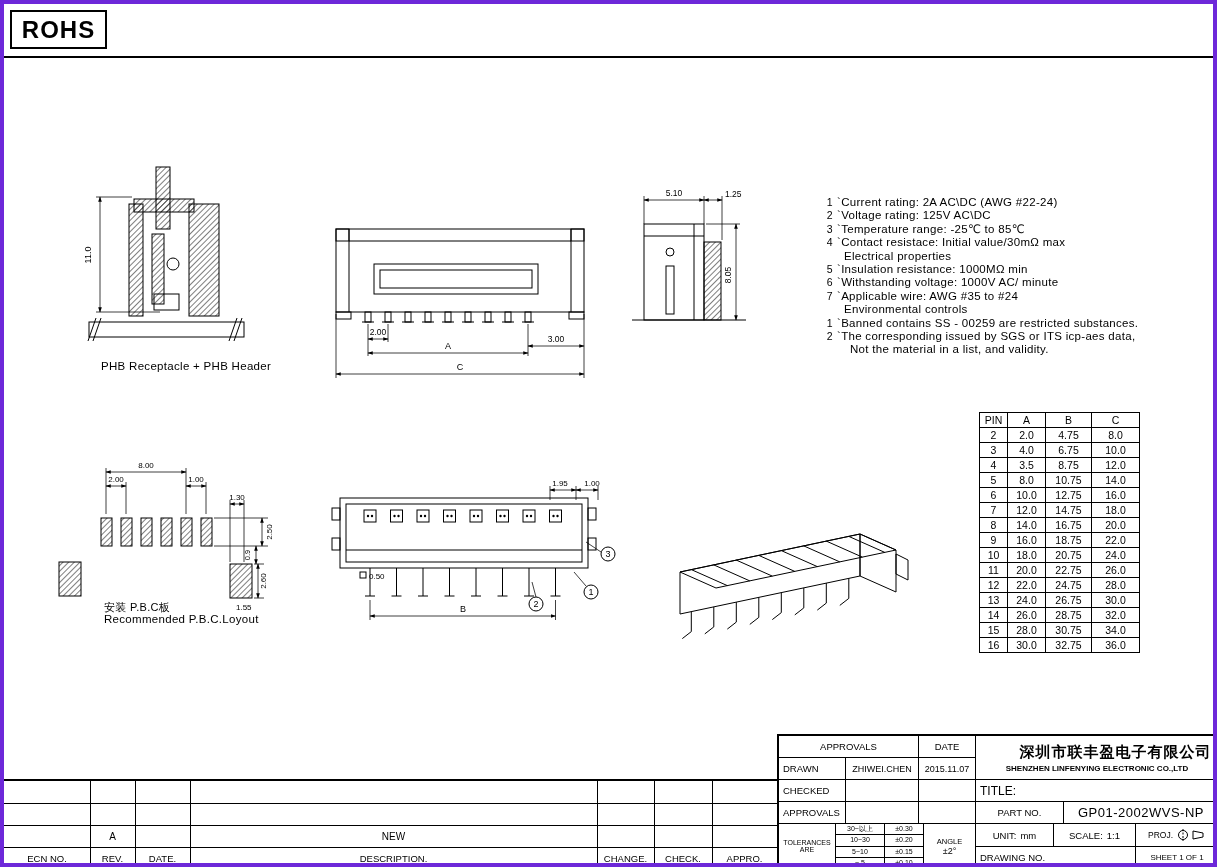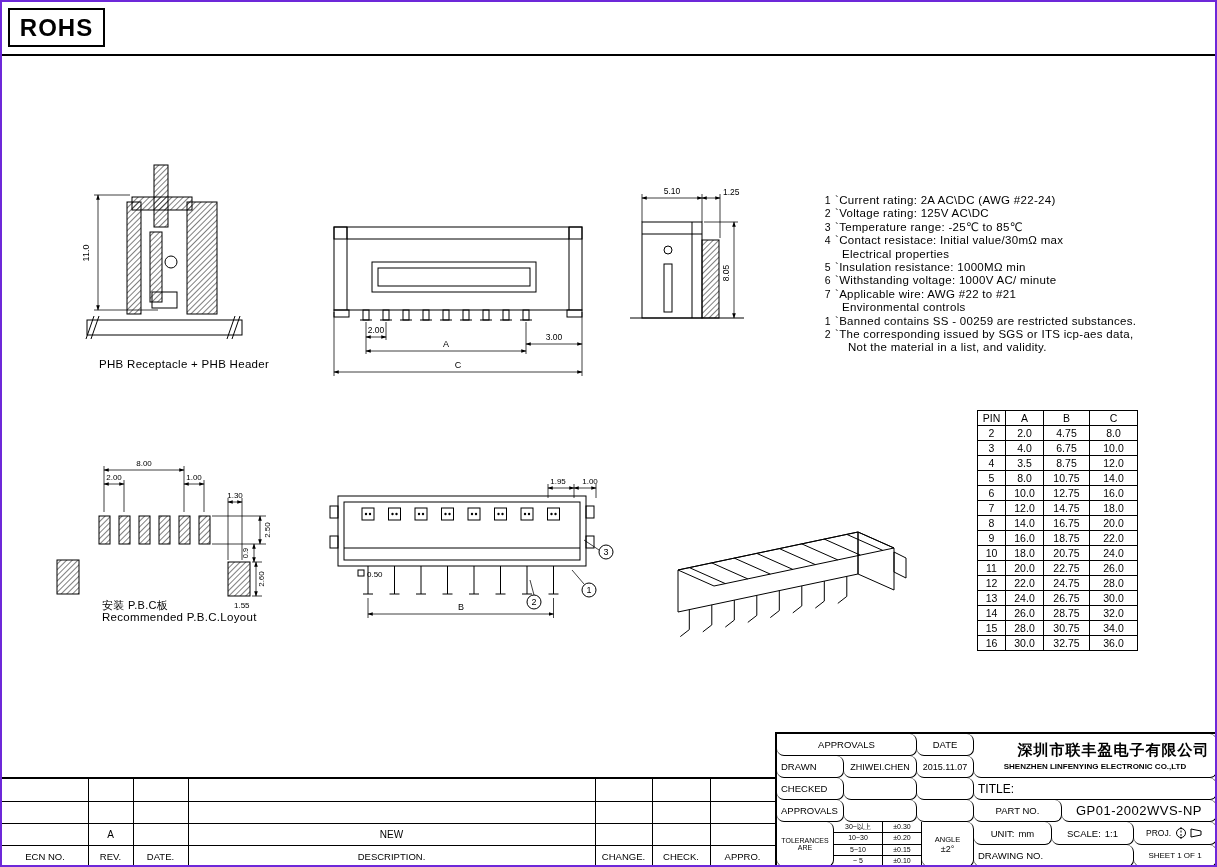--- a/index.html
+++ b/index.html
@@ -1,18 +1,18 @@
 <!DOCTYPE html>
 <html><head>
 <meta charset="utf-8">
 <style>
   * { margin:0; padding:0; box-sizing:border-box; }
   html,body { background:#9a9a9a; }
   body { font-family:"Liberation Sans","DejaVu Sans",sans-serif; color:#000; }
-  #page { position:relative; width:1217px; height:867px; background:#fff; border:2px solid #6d28d9; overflow:hidden; }
+  #page { position:relative; width:1217px; height:867px; background:#fff; border:4px solid #6d28d9; overflow:hidden; }
   .abs { position:absolute; }
 
   
   #rohs { left:6px; top:6px; width:97px; height:39px; border:2px solid #000;
           display:flex; align-items:center; justify-content:center;
           font-weight:bold; font-size:24px; letter-spacing:1px; }
   #toprule { left:0; top:52px; width:1213px; height:2px; background:#000; }
 
   
   svg line, svg rect, svg circle, svg path, svg polygon, svg polyline { stroke:#000; fill:none; stroke-width:1; }
@@ -33,21 +33,21 @@
 
   
   .pintab { border-collapse:collapse; background:#fff; }
   .pintab th, .pintab td { border:1px solid #000; height:15px; font-size:10.5px;
     font-weight:normal; text-align:center; padding:0 2px; white-space:nowrap; }
 
   
   .tb { border-left:2px solid #000; border-top:2px solid #000; background:#fff; }
   .tbc { position:absolute; border-right:1px solid #000; border-bottom:1px solid #000;
          display:flex; align-items:center; justify-content:center; font-size:9.5px;
-         overflow:hidden; white-space:nowrap;border-radius:7px; }
+         overflow:hidden; white-space:nowrap; }
   .tbc.lft { justify-content:flex-start; padding-left:4px; }
   .tolwrap { position:absolute; border-right:1px solid #000; }
   .tolrow { display:flex; height:11.25px; border-bottom:1px solid #000; font-size:7px; line-height:10px; }
   .tolrow:last-child { border-bottom:none; }
   .tr1 { width:49px; border-right:1px solid #000; text-align:center; }
   .tr2 { width:38px; text-align:center; }
   .company-cn { font-size:15px; font-weight:bold; letter-spacing:1px;margin-left:37px; }
   .company-en { font-size:8px; font-weight:bold; margin-top:2px; }
   .partno { font-family:Liberation Sans, sans-serif; font-size:13px; letter-spacing:.5px; }
 
@@ -209,21 +209,21 @@
         <span class="nt">`Insulation resistance: 1000MΩ min</span>
       </div>
 
       <div class="nrow" data-sub="0">
         <span class="nn">6</span>
         <span class="nt">`Withstanding voltage: 1000V AC/ minute</span>
       </div>
 
       <div class="nrow" data-sub="0">
         <span class="nn">7</span>
-        <span class="nt">`Applicable wire: AWG #22 to #21</span>
+        <span class="nt">`Applicable wire: AWG #35 to #24</span>
       </div>
 
       <div class="nrow" data-sub="1">
         <span class="nn"></span>
         <span class="nt">Environmental controls</span>
       </div>
 
       <div class="nrow" data-sub="0">
         <span class="nn">1</span>
         <span class="nt">`Banned contains SS - 00259 are restricted substances.</span>

